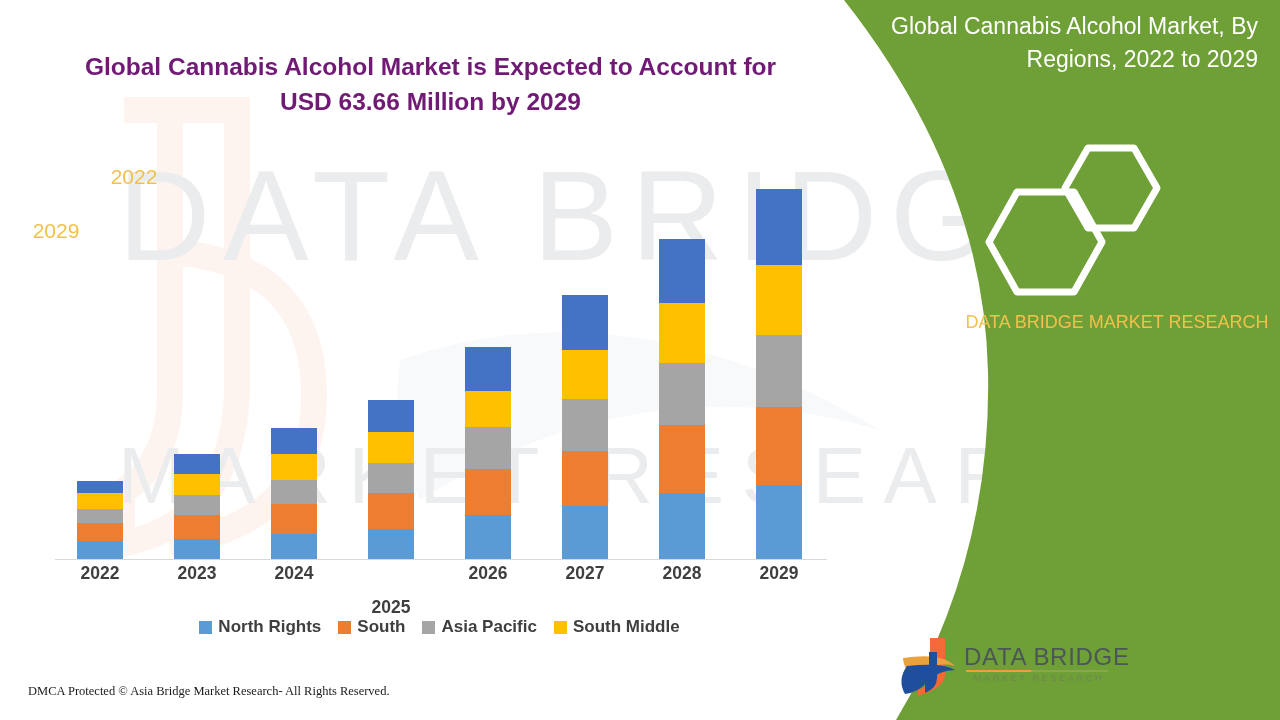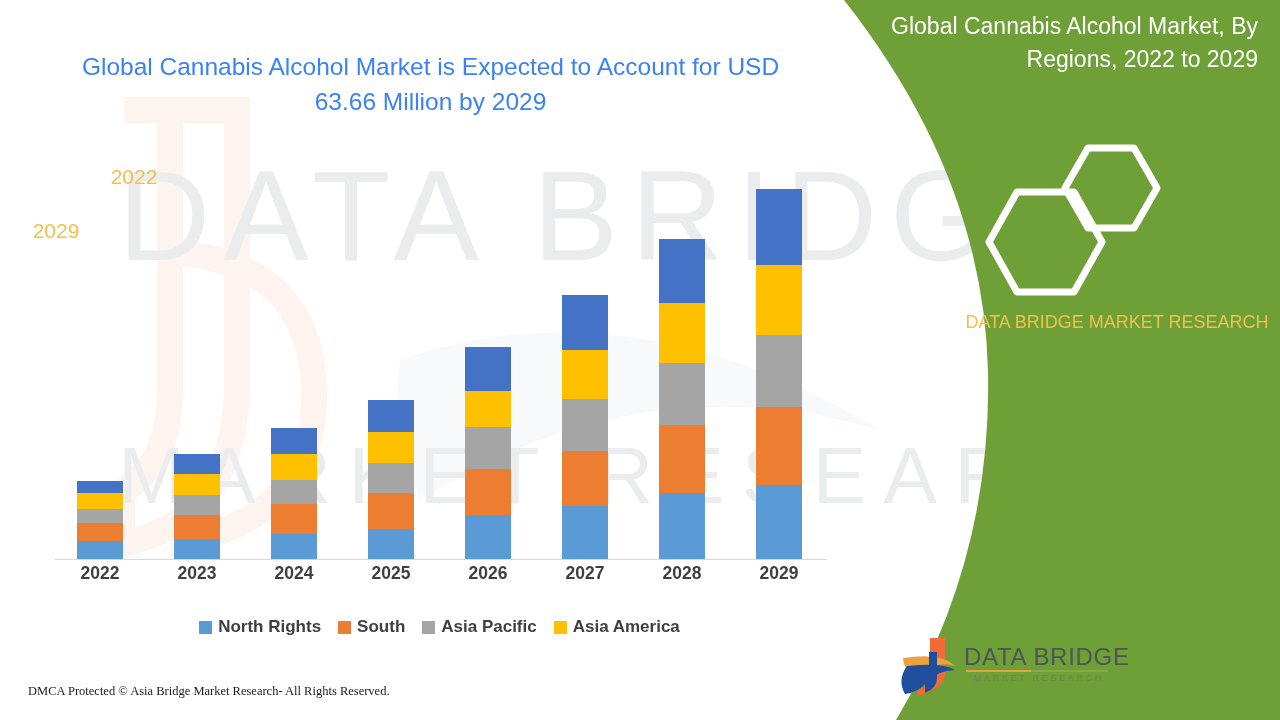--- a/index.html
+++ b/index.html
@@ -53,24 +53,24 @@
     width: 520px; height: 340px;
     opacity: 0.45;
   }
 
   
   .headline {
     position: absolute;
     left: 58px; top: 50px;
     width: 745px;
     text-align: center;
-    color: #3b82f6;
+    color: #701a75;
     font-size: 24.5px;
     line-height: 1.42;
-    font-weight: 400;
+    font-weight: 700;
   }
 
   
   .chart {
     position: absolute;
     left: 52px; top: 150px;
     width: 775px; height: 410px;
   }
   .plot {
     position: absolute;
@@ -307,21 +307,21 @@
           <div class="seg" style="height: 72px; background: rgb(165, 165, 165);"></div>
           <div class="seg" style="height: 70px; background: rgb(255, 192, 0);"></div>
           <div class="seg" style="height: 76px; background: rgb(68, 114, 196);"></div>
         </div>
       </div>
   </div>
   <div class="xlabels" id="xlabels">
       <div class="xlabel" style="left: 13px;">2022</div>
       <div class="xlabel" style="left: 110px;">2023</div>
       <div class="xlabel" style="left: 207px;">2024</div>
-      <div class="xlabel" style="left: 304px;">2025</div>
+      <div class="xlabel" style="left: 304px; margin-top: 34px;">2025</div>
       <div class="xlabel" style="left: 401px;">2026</div>
       <div class="xlabel" style="left: 498px;">2027</div>
       <div class="xlabel" style="left: 595px;">2028</div>
       <div class="xlabel" style="left: 692px;">2029</div>
     </div>
 
   <div class="legend" id="legend">
       <div class="legend-item">
         <span class="swatch" style="background: rgb(91, 155, 213);"></span>
         <span>North Rights</span>
@@ -329,21 +329,21 @@
       <div class="legend-item">
         <span class="swatch" style="background: rgb(237, 125, 49);"></span>
         <span>South</span>
       </div>
       <div class="legend-item">
         <span class="swatch" style="background: rgb(165, 165, 165);"></span>
         <span>Asia Pacific</span>
       </div>
       <div class="legend-item">
         <span class="swatch" style="background: rgb(255, 192, 0);"></span>
-        <span>Asia America</span>
+        <span>South Middle</span>
       </div>
     </div>
 
   <div class="footer-left">DMCA Protected © Asia Bridge Market Research- All Rights Reserved.</div>
 
   <div class="green-panel">
     <svg viewBox="0 0 460 720" preserveAspectRatio="none">
       <path d="M460 0 L460 720 L76 720 Q172 560 168 372 Q164 178 24 0 Z" fill="#6f9f37"></path>
     </svg>
   </div>

